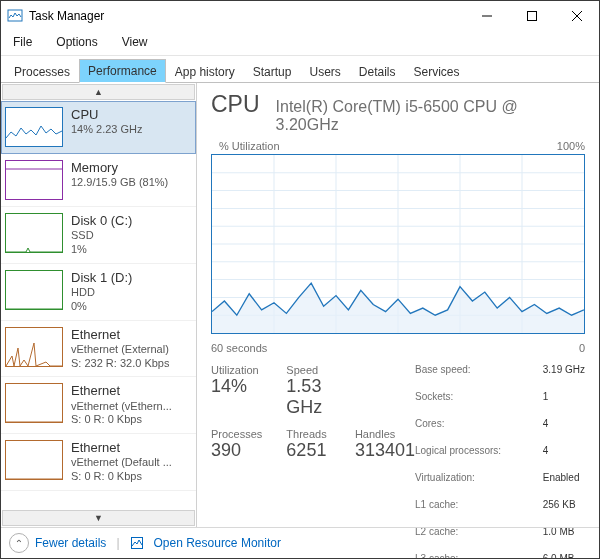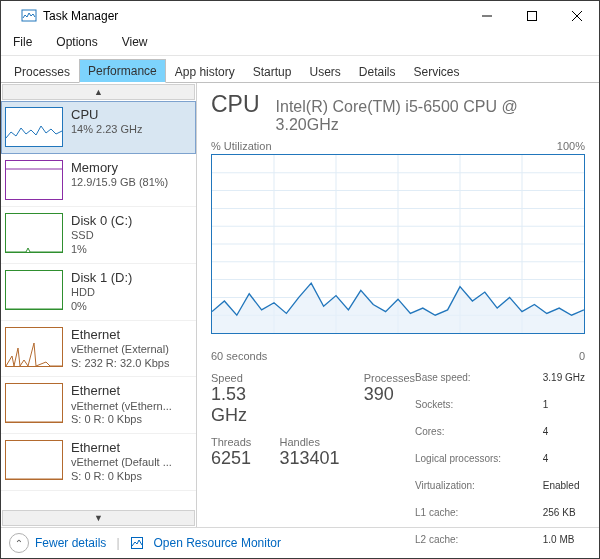--- a/index.html
+++ b/index.html
@@ -1,17 +1,17 @@
 <!DOCTYPE html>
 <html><head>
 <meta charset="utf-8">
 <style>
 html,body{margin:0;padding:0;font-family:"Segoe UI",Tahoma,sans-serif;font-size:12px;color:#202020;background:#fff;-webkit-font-smoothing:antialiased}
 .window{width:600px;height:559px;border:1px solid #3a3a3a;box-sizing:border-box;display:flex;flex-direction:column;position:relative;overflow:hidden}
-.titlebar{height:30px;background:#fff;display:flex;align-items:center;padding-left:20px;color:#000}
+.titlebar{height:30px;background:#fff;display:flex;align-items:center;padding-left:6px;color:#000}
 .titlebar .icon{width:16px;height:16px;margin-right:6px;display:flex;align-items:center;justify-content:center}
 .titlebar .title{font-size:12px}
 .win-controls{margin-left:auto;display:flex;height:100%}
 .win-btn{width:45px;display:flex;align-items:center;justify-content:center;color:#000}
 .menubar{height:20px;padding:0 6px 4px 6px;display:flex;gap:12px;align-items:flex-end;font-size:12px;border-bottom:1px solid #e5e5e5}
 .menubar span{padding:2px 6px}
 .tabs{display:flex;align-items:flex-end;padding:2px 4px 0 4px;border-bottom:1px solid #c0c0c0;gap:0;font-size:12px;height:24px}
 .tab{padding:4px 8px 4px 8px;color:#333;border:1px solid transparent;border-bottom:none;position:relative;top:1px}
 .tab.active{background:#7dd3fc;border-color:#c0c0c0;border-bottom:1px solid #fff}
 .body{flex:1;display:flex;min-height:0}
@@ -23,26 +23,26 @@
 .thumb{width:58px;height:40px;border:1px solid;box-sizing:border-box;background:#fff;flex-shrink:0;position:relative;overflow:hidden}
 .thumb svg{position:absolute;inset:0}
 .side-text{display:flex;flex-direction:column;line-height:1.25;min-width:0}
 .side-title{font-size:13px;color:#333;white-space:nowrap;overflow:hidden;text-overflow:ellipsis}
 .side-sub{font-size:11px;color:#555;white-space:nowrap;overflow:hidden;text-overflow:ellipsis}
 .main{flex:1;display:flex;flex-direction:column;padding:8px 14px 6px 14px;min-width:0}
 .main-head{display:flex;align-items:baseline;gap:16px;margin-bottom:6px}
 .main-head h1{font-size:23px;font-weight:400;margin:0;color:#4b4b4b}
 .main-head .mdesc{font-size:16px;color:#707070}
 .chart-wrap{position:relative}
-.chart-labels{display:flex;justify-content:space-between;font-size:11px;color:#707070;margin:0 0 2px 0}
+.chart-labels{display:flex;justify-content:space-between;font-size:11px;color:#707070;margin:0 0 2px 8px}
 .chart{height:180px;border:1px solid #2176bc;box-sizing:border-box;position:relative;background:#fff;overflow:hidden}
 .grid line{stroke:#e0ecf6;stroke-width:1}
 .cpu-area{fill:#e6f0fa;fill-opacity:.7}
 .cpu-line{fill:none;stroke:#2176bc;stroke-width:1.3}
-.chart-bottom{display:flex;justify-content:space-between;font-size:11px;color:#707070;margin:16px 0 10px 0}
+.chart-bottom{display:flex;justify-content:space-between;font-size:11px;color:#707070;margin:8px 0 10px 0}
 .stats{display:flex;gap:0}
 .stats-left{flex:1;display:grid;grid-template-columns:repeat(3,auto);column-gap:24px;row-gap:2px;align-content:start}
 .stat-lbl{font-size:11px;color:#707070}
 .stat-val{font-size:18px;color:#4b4b4b;margin-bottom:8px}
 .stats .wide{grid-column:1/-1}
 .stats-right{width:170px;display:grid;grid-template-columns:1fr auto;row-gap:16px;font-size:10px;color:#707070}
 .stats-right .v{color:#333;}
 .footer{height:30px;border-top:1px solid #d8d8d8;display:flex;align-items:center;padding:0 8px;gap:6px;font-size:12px}
 .link{color:#0067c0}
 .chev{width:18px;height:18px;border:1px solid #b0b0b0;border-radius:50%;display:flex;align-items:center;justify-content:center;font-size:10px;color:#555}
@@ -223,20 +223,24 @@
       </div>
       <div class="chart-bottom">
         <span>60 seconds</span>
         <span>0</span>
       </div>
     </div>
 
     <div class="stats">
       <div class="stats-left">
         <div>
+              <div class="stat-lbl">Utilization</div>
+             <div class="stat-val">14%</div>
+            </div>
+        <div>
               <div class="stat-lbl">Speed</div>
              <div class="stat-val">1.53 GHz</div>
             </div>
         <div></div>
         <div>
               <div class="stat-lbl">Processes</div>
              <div class="stat-val">390</div>
             </div>
         <div>
               <div class="stat-lbl">Threads</div>

